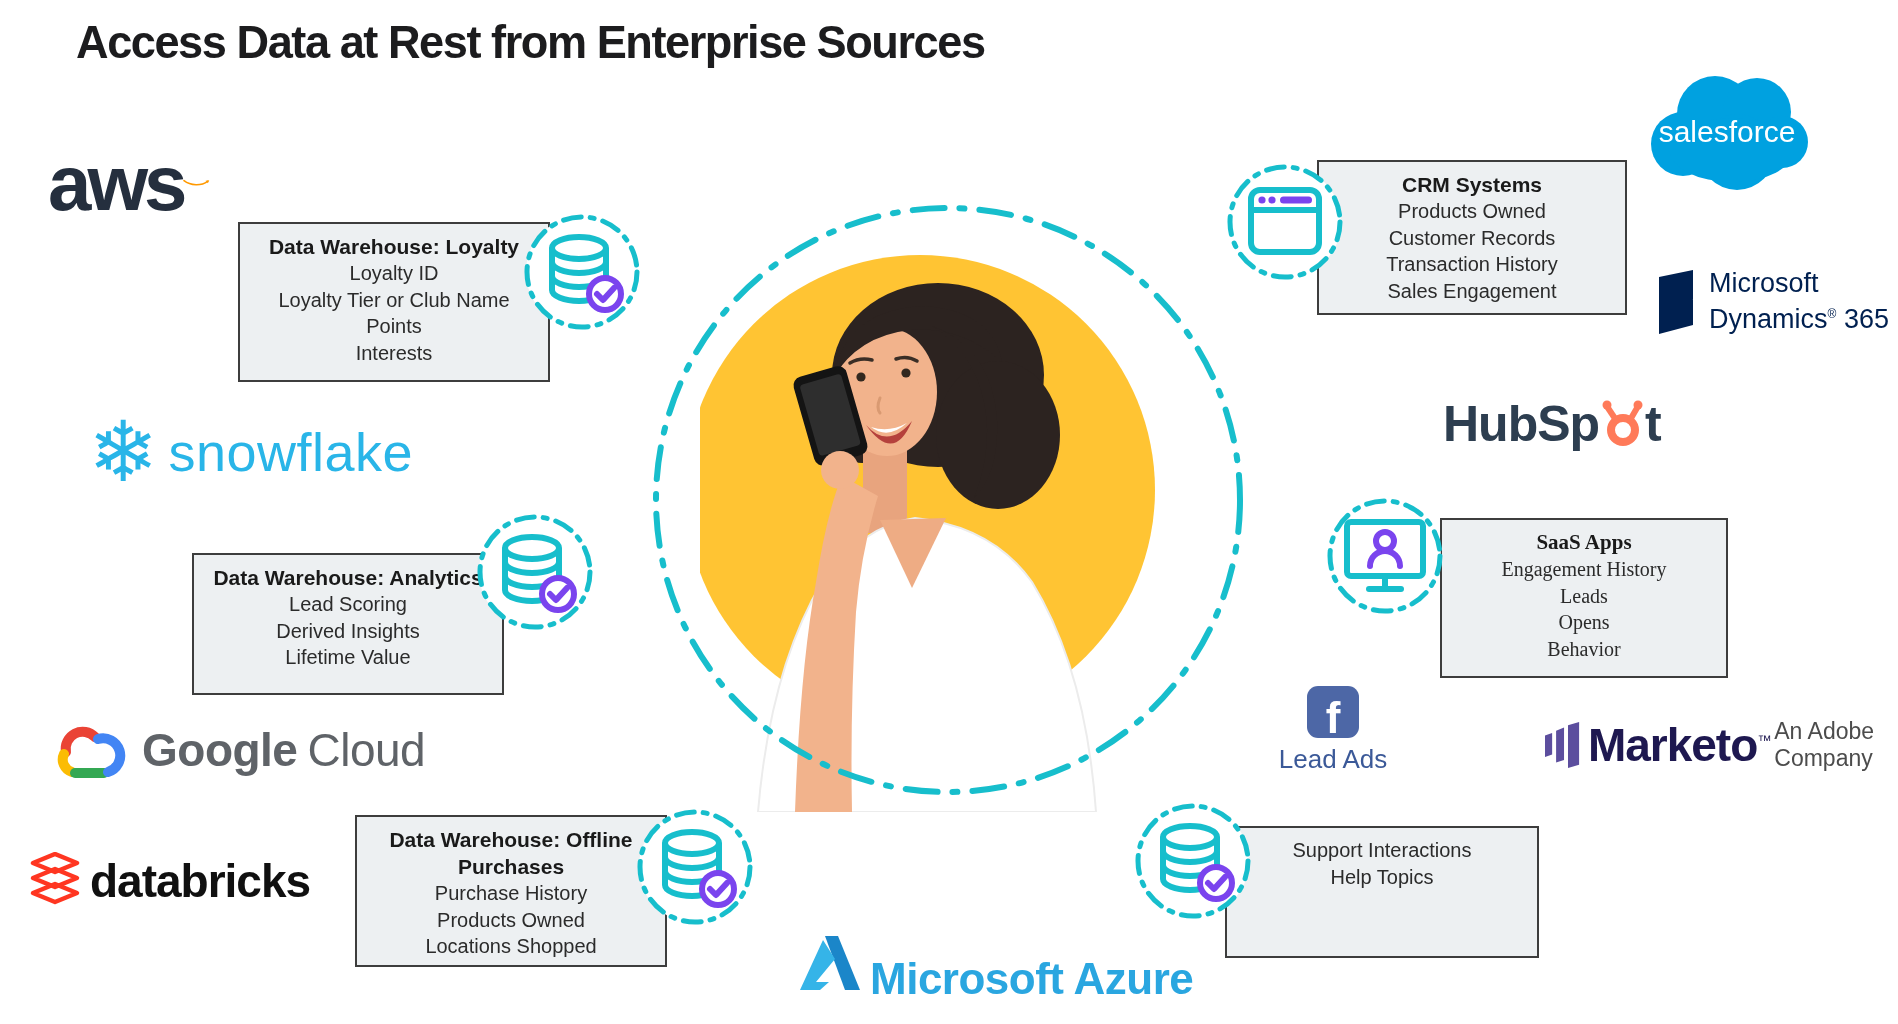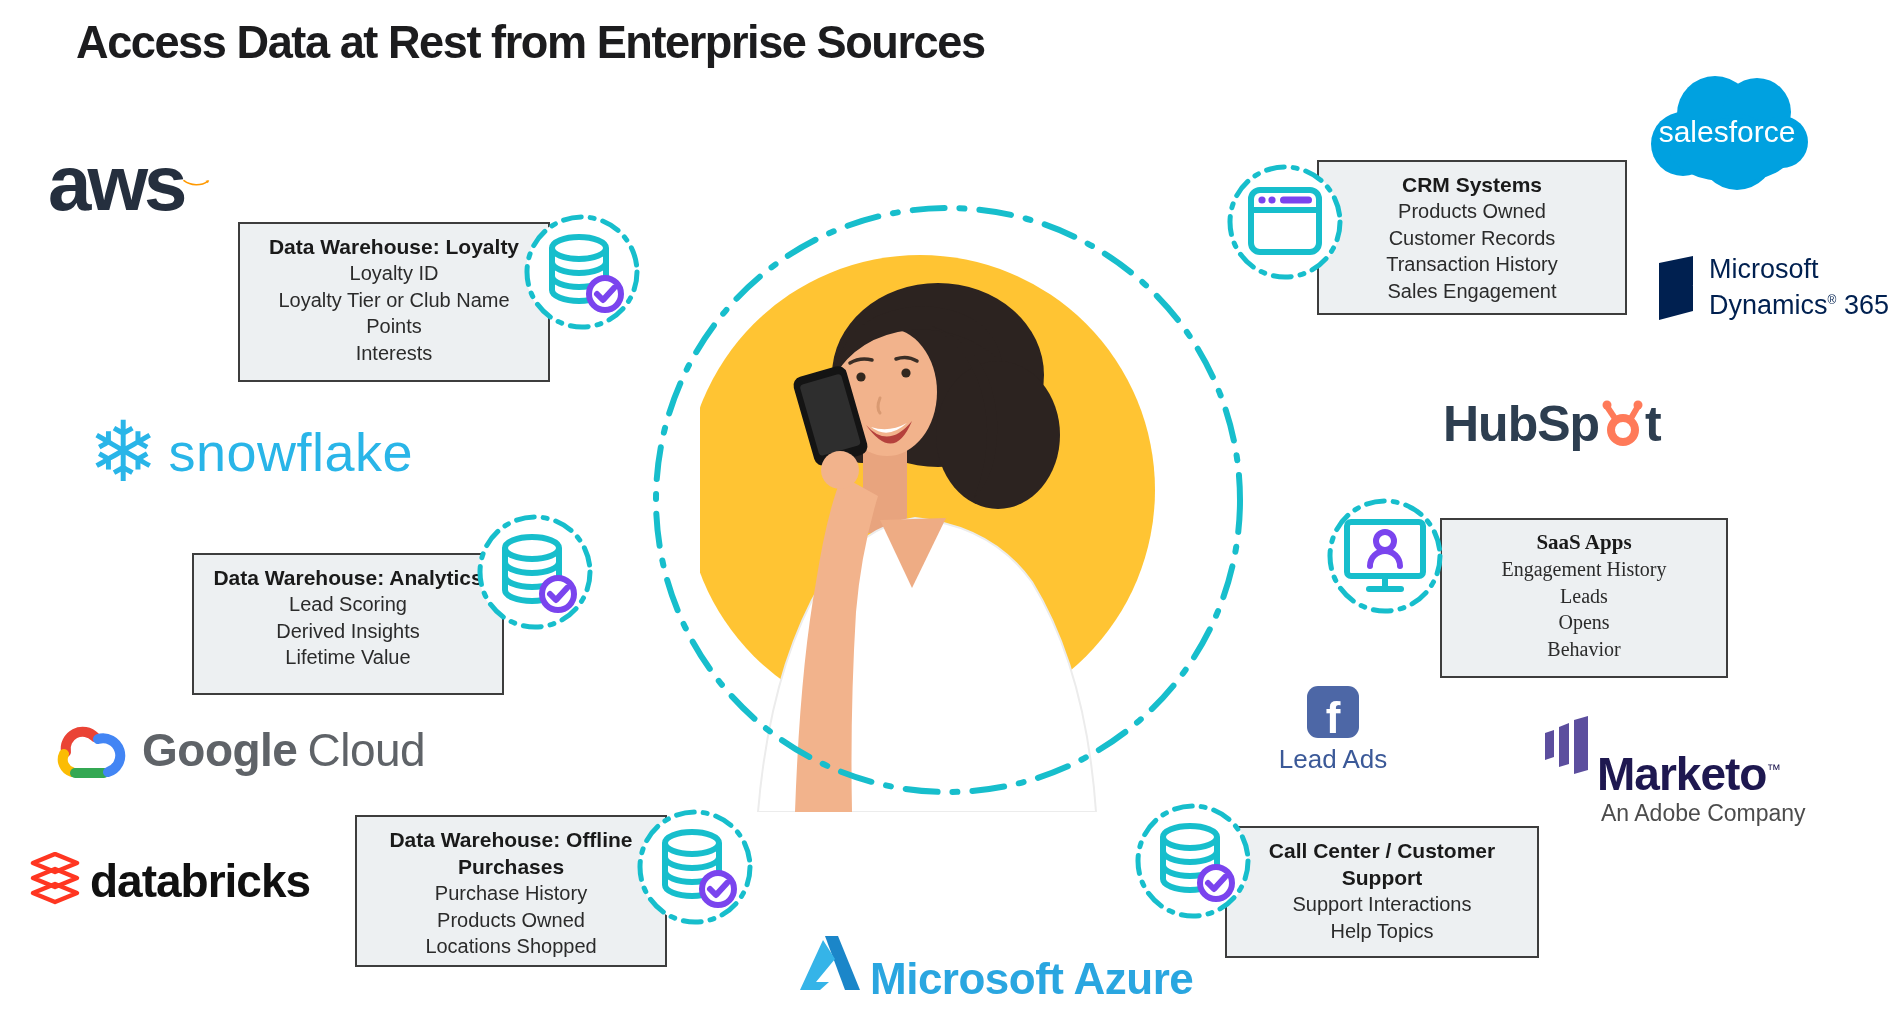--- a/index.html
+++ b/index.html
@@ -47,35 +47,35 @@
   .gc-logo { left:48px; top:720px; }
   .gc-text { font-size:46px; color:#5f6368; letter-spacing:-0.5px; }
   .gc-text .g1 { font-weight:600; }
   .gc-text .g2 { font-weight:400; margin-left:10px; }
 
   .db-logo { left:30px; top:852px; }
   .db-text { font-size:46px; font-weight:700; color:#101010; letter-spacing:-1px; }
 
   .sf-logo { left:1637px; top:64px; width:172px; height:132px; }
 
-  .dyn-logo { left:1655px; top:254px; }
+  .dyn-logo { left:1655px; top:268px; }
   .dyn-text { font-size:27px; color:#002050; line-height:31px; font-weight:400; }
   .dyn-text sup { font-size:12px; }
 
   .hs-logo { left:1415px; top:398px; align-items:flex-end; gap:2px;margin-left:28px; }
   .hs-text { font-size:50px; font-weight:800; color:#2d3e50; letter-spacing:-1px; line-height:52px; }
 
   .fb-logo { left:1272px; top:686px; width:122px; flex-direction:column; gap:6px; }
   .fb-square { width:52px; height:52px; border-radius:11px; background:#4d67a6; color:#fff;
                display:flex; align-items:flex-end; justify-content:center; font-size:44px;
                font-weight:700; overflow:hidden; line-height:40px; }
   .fb-text { font-size:26px; color:#3b5998; }
 
   .mk-logo { left:1545px; top:716px; align-items:flex-start; gap:8px; }
-  .mk-right { display:flex; flex-direction:column;margin-top:29px; }
+  .mk-right { display:flex; flex-direction:row; }
   .mk-name { font-size:46px; font-weight:700; color:#1e1850; letter-spacing:-1px; line-height:48px; }
   .mk-name sup { font-size:14px; font-weight:400; color:#1e1850; }
   .mk-sub { font-size:23px; color:#4c4c4c; margin-top:2px; margin-left:4px; }
 
   .az-logo { left:800px; top:922px; }
   .az-text { font-size:44px; font-weight:600; color:#2aa6e0; letter-spacing:-0.5px;margin-top:32px; }
 </style>
 </head>
 <body>
 
@@ -317,18 +317,17 @@
     <circle cx="60" cy="60" r="55" fill="none" stroke="#17becc" stroke-width="5" stroke-dasharray="18 9 4 9" stroke-linecap="round"></circle>
     <ellipse cx="57" cy="36" rx="27" ry="11" fill="none" stroke="#17becc" stroke-width="6"></ellipse>
     <path d="M30 36 V78 A27 11 0 0 0 84 78 V36" fill="none" stroke="#17becc" stroke-width="6"></path>
     <path d="M30 50 A27 11 0 0 0 84 50" fill="none" stroke="#17becc" stroke-width="6"></path>
     <path d="M30 64 A27 11 0 0 0 84 64" fill="none" stroke="#17becc" stroke-width="6"></path>
     <circle cx="83" cy="82" r="16" fill="#ffffff" stroke="#7a44ee" stroke-width="6"></circle>
     <path d="M75 82 L81 88 L92 76" fill="none" stroke="#7a44ee" stroke-width="6" stroke-linecap="round" stroke-linejoin="round"></path>
   </svg>
 
   <div class="info-box box-call">
-    <div class="bx-title">Call Center / Customer Support</div>
     <div class="bx-item">Support Interactions</div>
     <div class="bx-item">Help Topics</div>
   </div>
 
 </div>
 
 </body></html>

